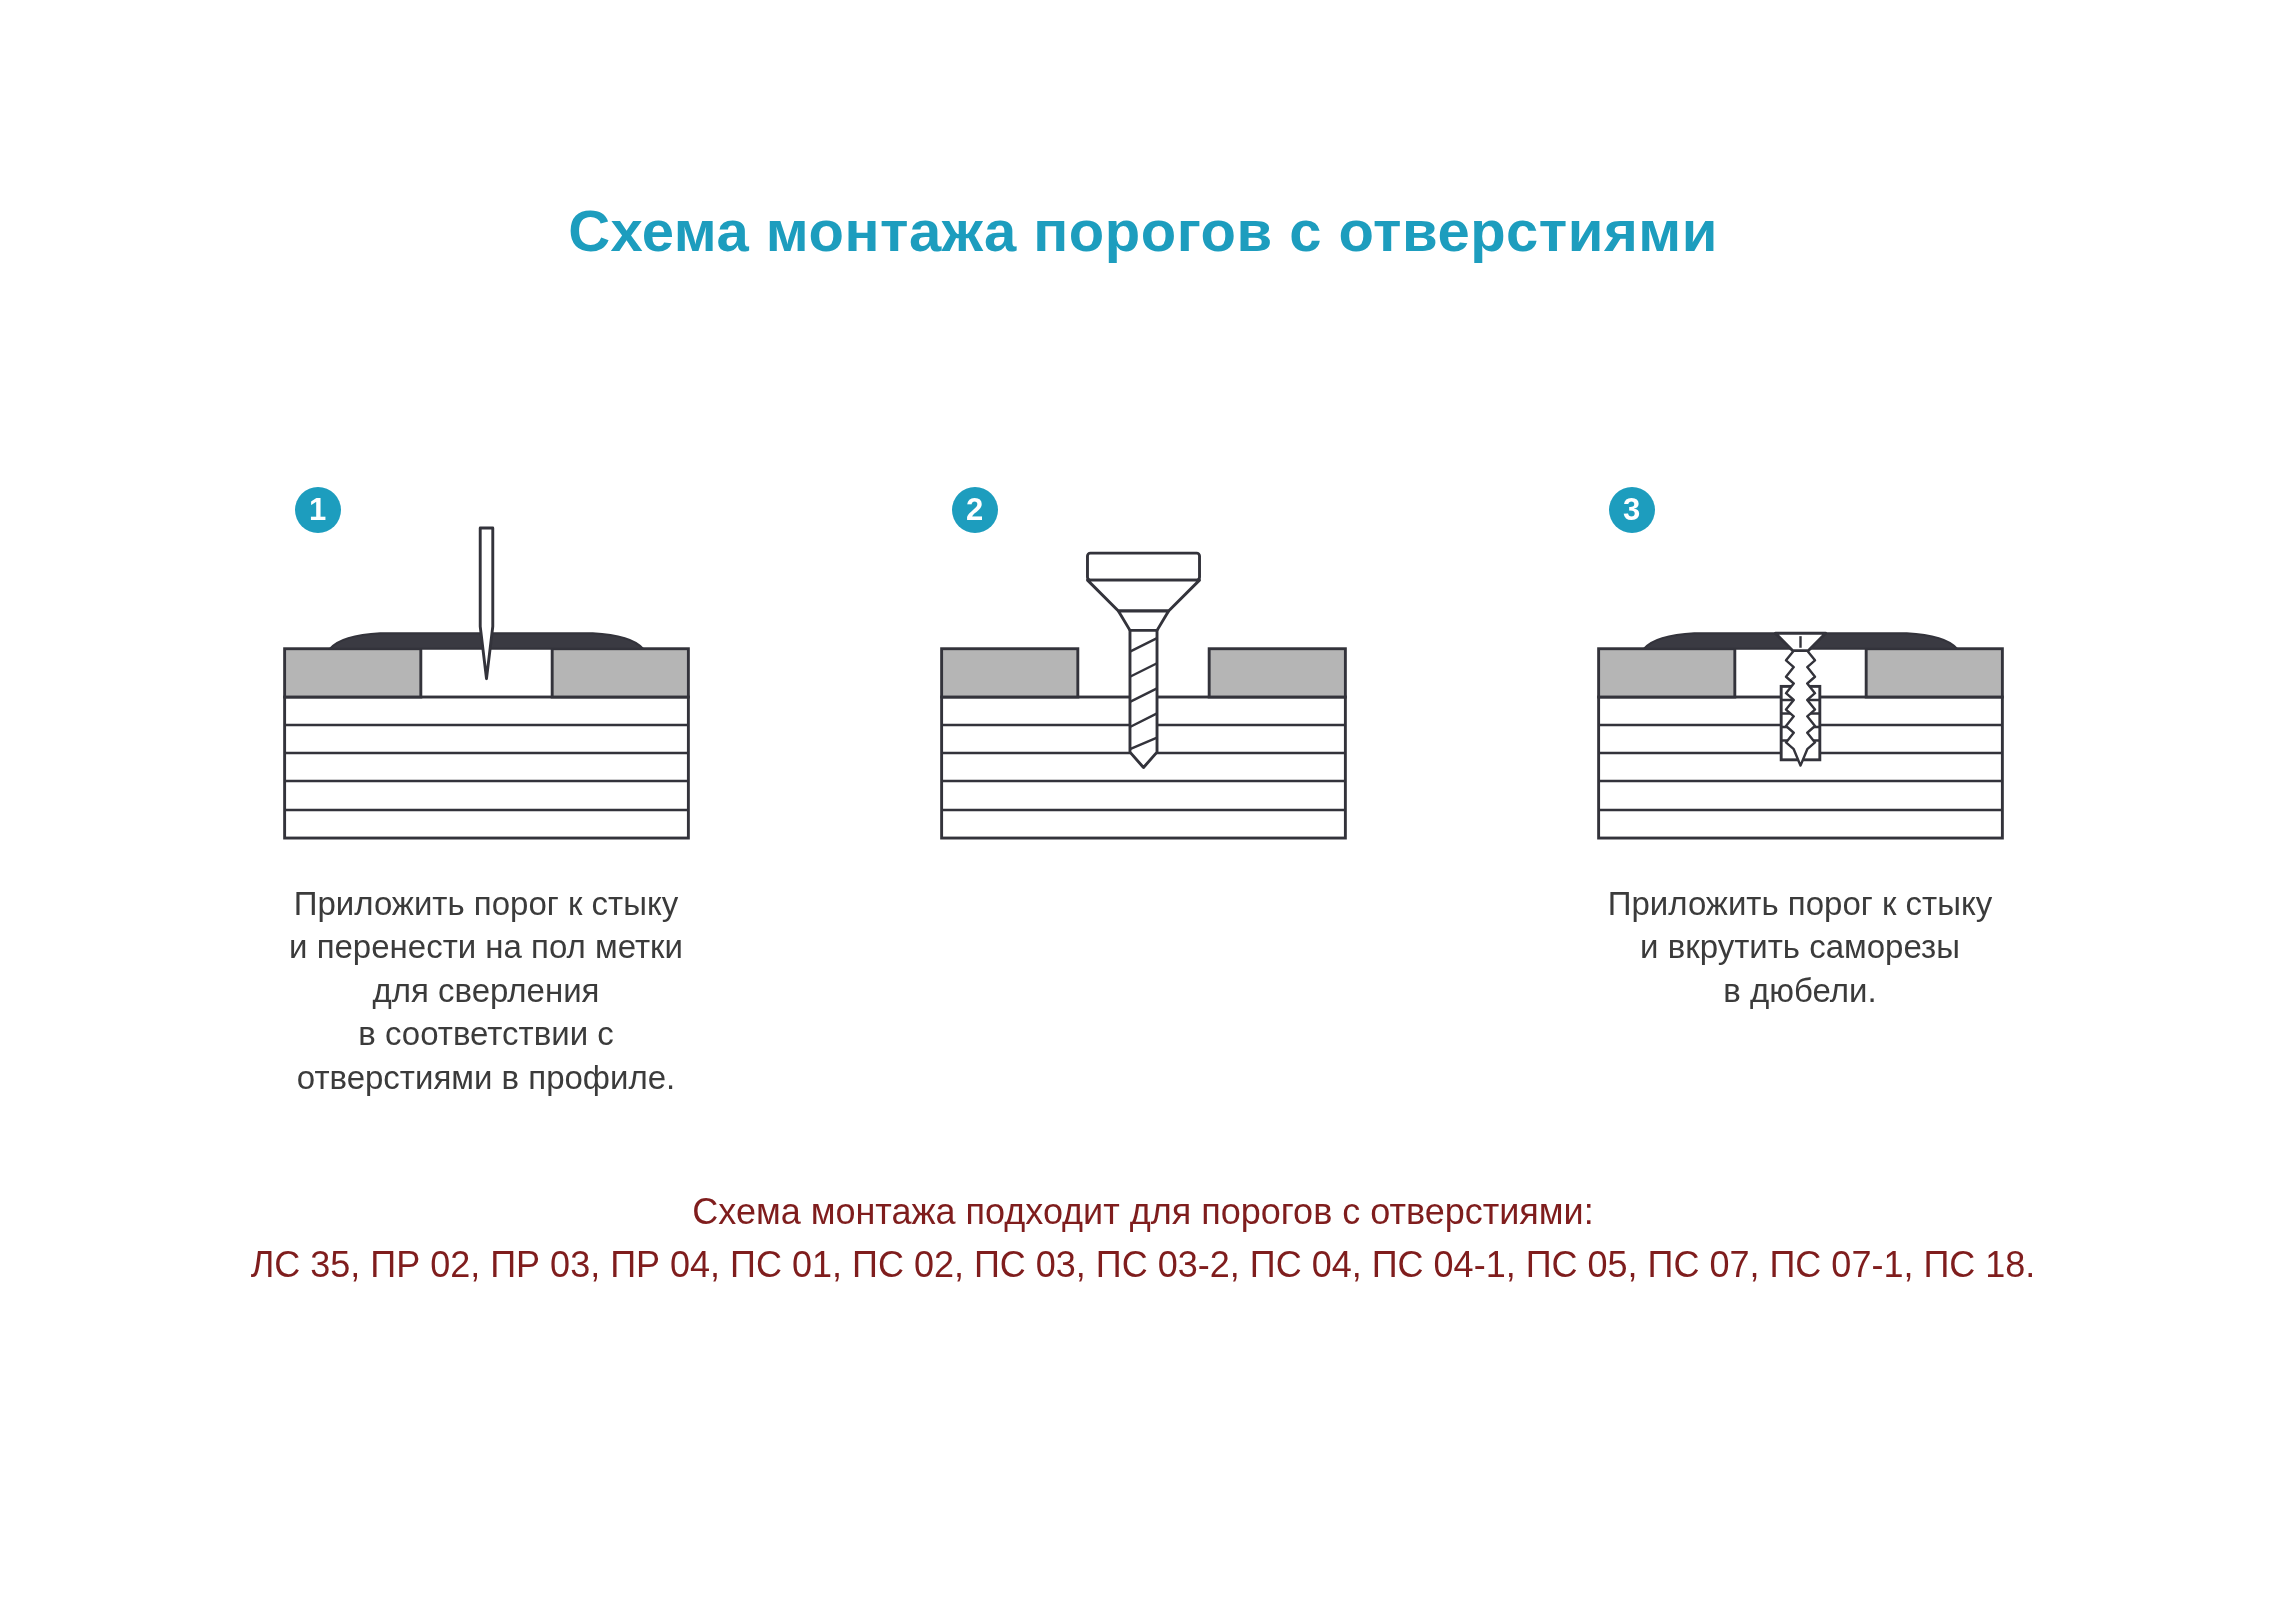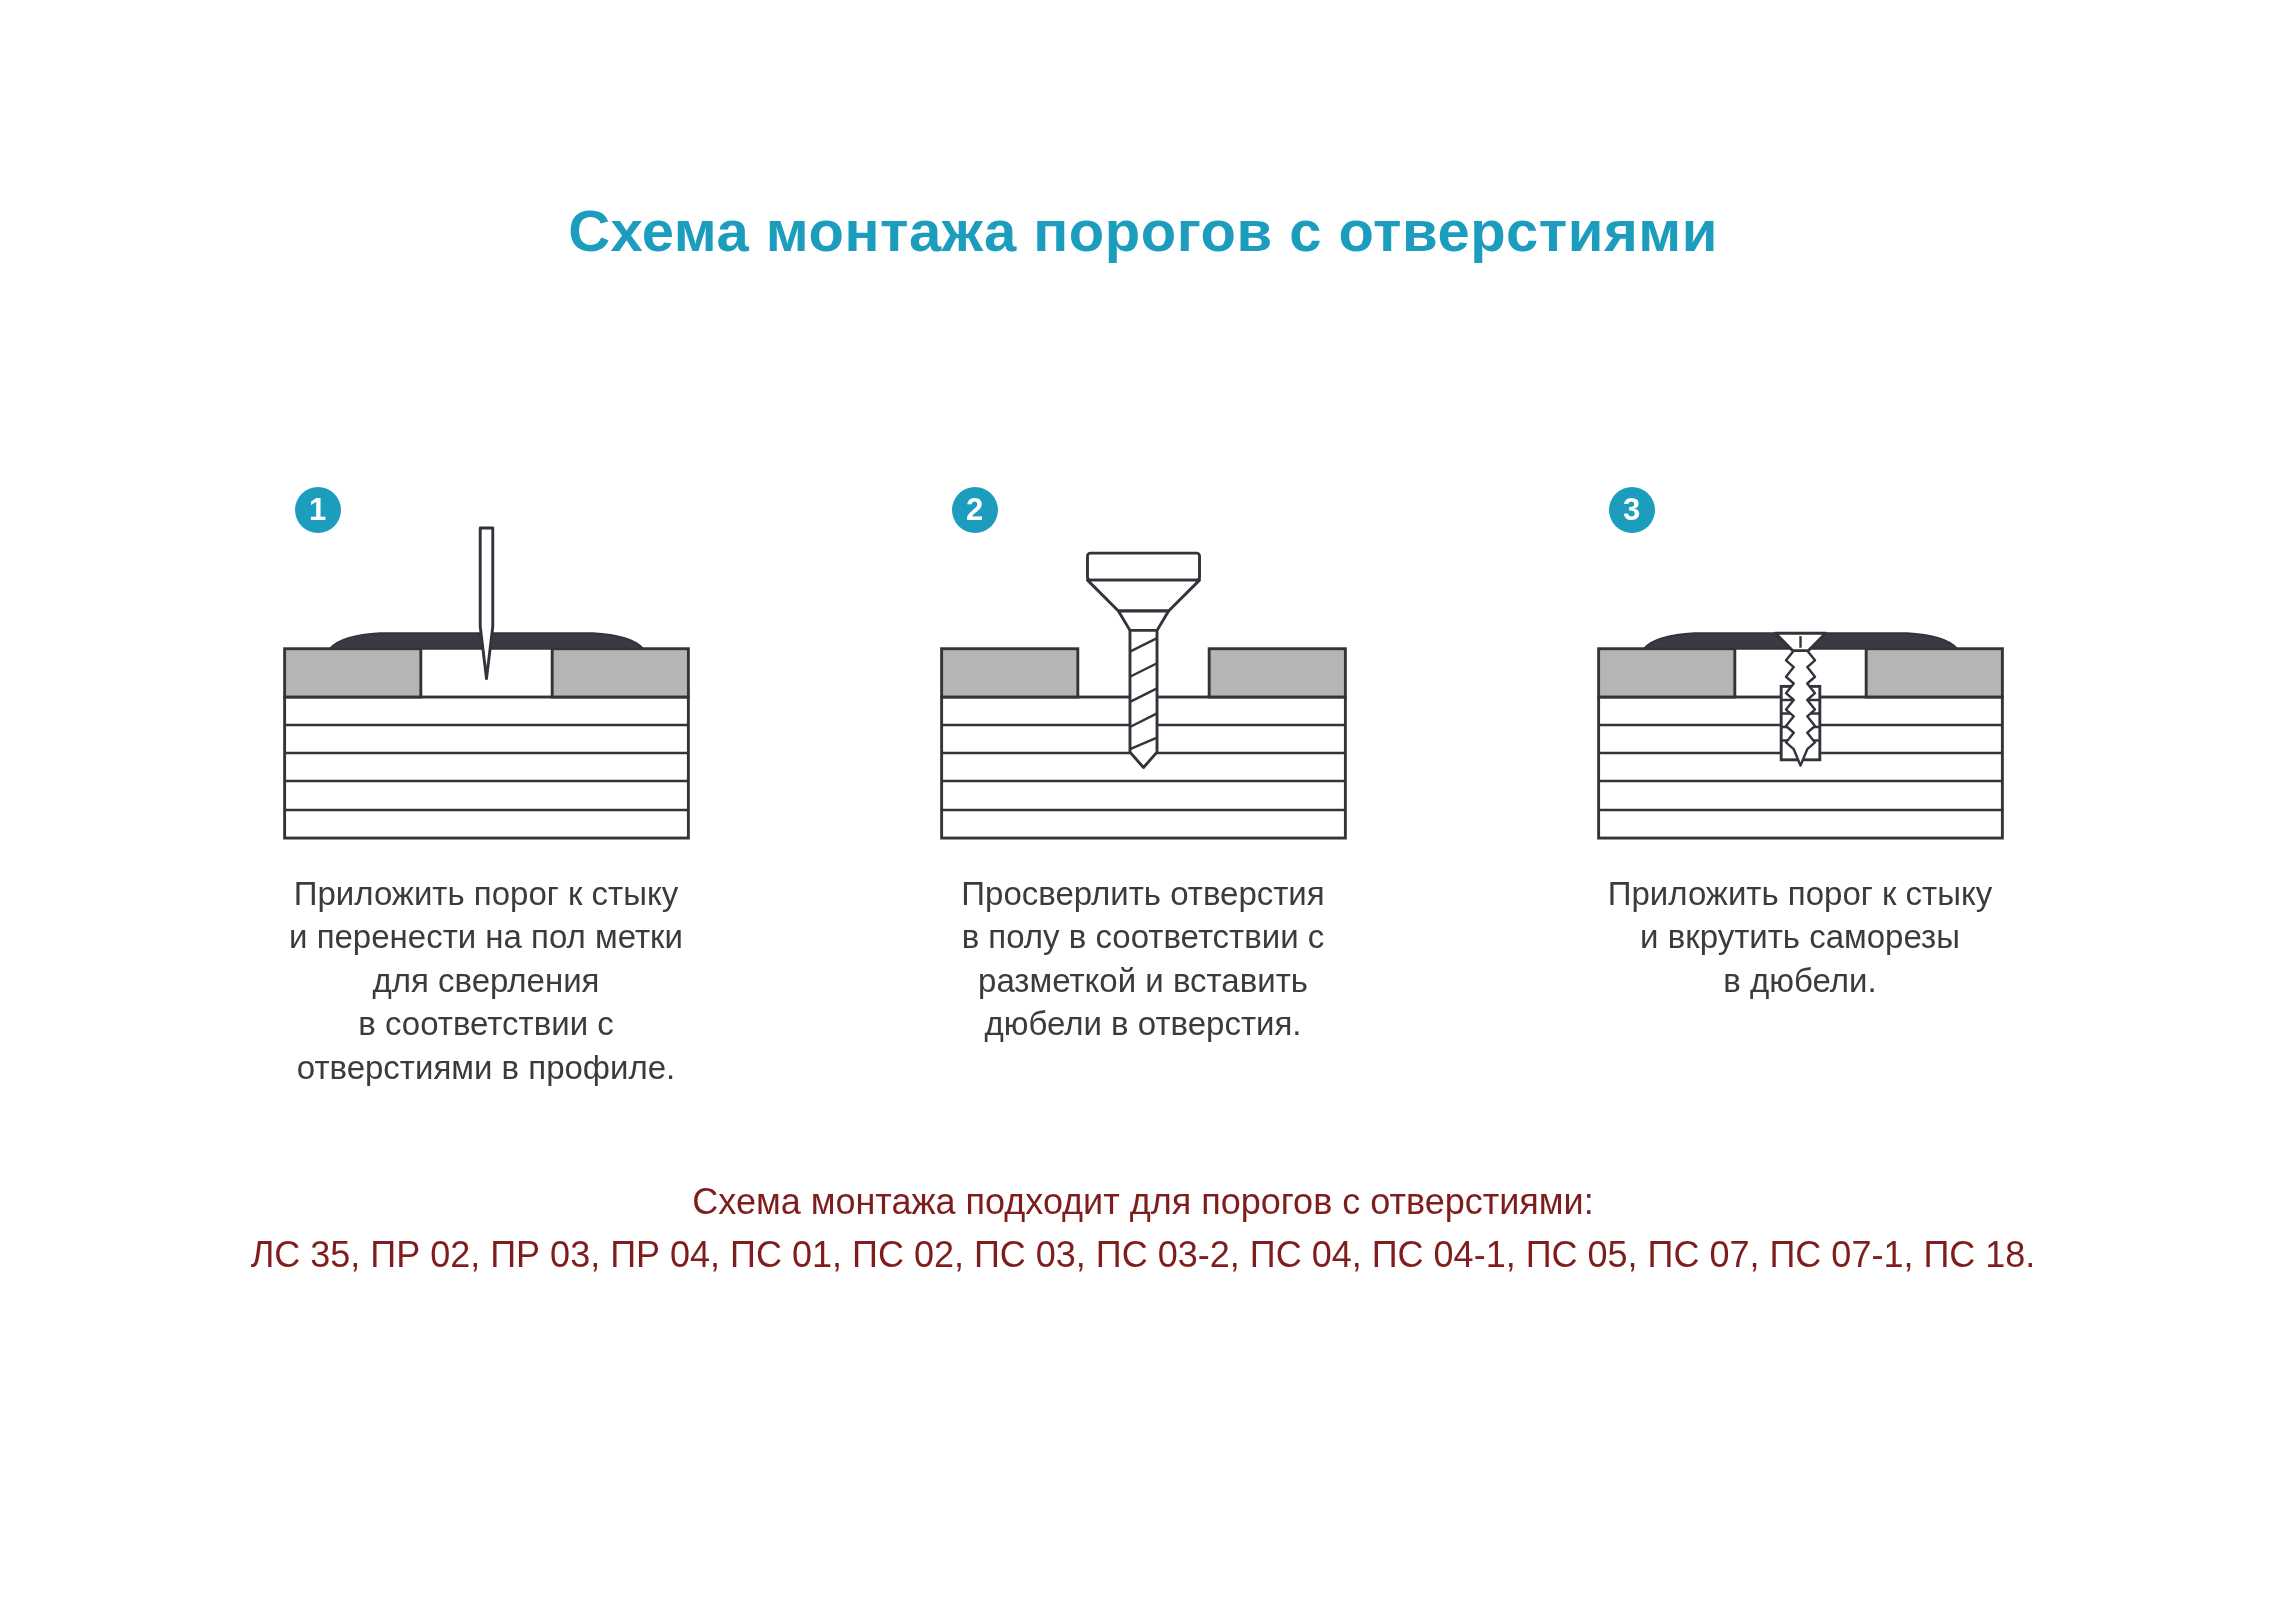--- a/index.html
+++ b/index.html
@@ -49,21 +49,21 @@
     font-weight: 700;
     display: flex;
     align-items: center;
     justify-content: center;
   }
   .diagram {
     display: block;
     margin-top: 37px;
   }
   .caption {
-    margin-top: 29px;
+    margin-top: 39px;
     text-align: center;
     font-size: 33px;
     line-height: 1.32;
     color: #3b3b3b;
     white-space: pre-line;
   }
   .footer {
     margin-top: 87px;
     text-align: center;
     font-size: 36px;
@@ -119,24 +119,20 @@
         <rect x="11" y="129" width="141" height="50" fill="#b5b5b5" stroke="#33333b" stroke-width="3"></rect>
         <rect x="288" y="129" width="141" height="50" fill="#b5b5b5" stroke="#33333b" stroke-width="3"></rect>
         <g>
           <rect x="162" y="30" width="116" height="28" rx="3" fill="#ffffff" stroke="#33333b" stroke-width="3"></rect>
           <path d="M162,58 L278,58 L246,90 L194,90 Z" fill="#ffffff" stroke="#33333b" stroke-width="3" stroke-linejoin="round"></path>
           <path d="M194,90 L246,90 L234,110 L206,110 Z" fill="#ffffff" stroke="#33333b" stroke-width="3" stroke-linejoin="round"></path>
           <path d="M206,110 L234,110 L234,236 L220,252 L206,236 Z" fill="#ffffff" stroke="#33333b" stroke-width="3" stroke-linejoin="round"></path>
           <path d="M206,132 L234,118 M206,158 L234,144 M206,184 L234,170 M206,210 L234,196 M206,233 L234,221" fill="none" stroke="#33333b" stroke-width="2.5"></path>
         </g>
       </svg>
-      <p class="caption">Просверлить отверстия
-в полу в соответствии с
-разметкой и вставить
-дюбели в отверстия.</p>
     </div>
 
     <div class="step">
       <div class="badge">
         <span>3</span>
       </div>
       <svg class="diagram" width="425" height="319" viewBox="0 0 440 330">
         <g>
           <rect x="11" y="179" width="418" height="146" fill="#ffffff" stroke="#33333b" stroke-width="3"></rect>
           <line x1="11" y1="208" x2="429" y2="208" stroke="#33333b" stroke-width="2.5"></line>

